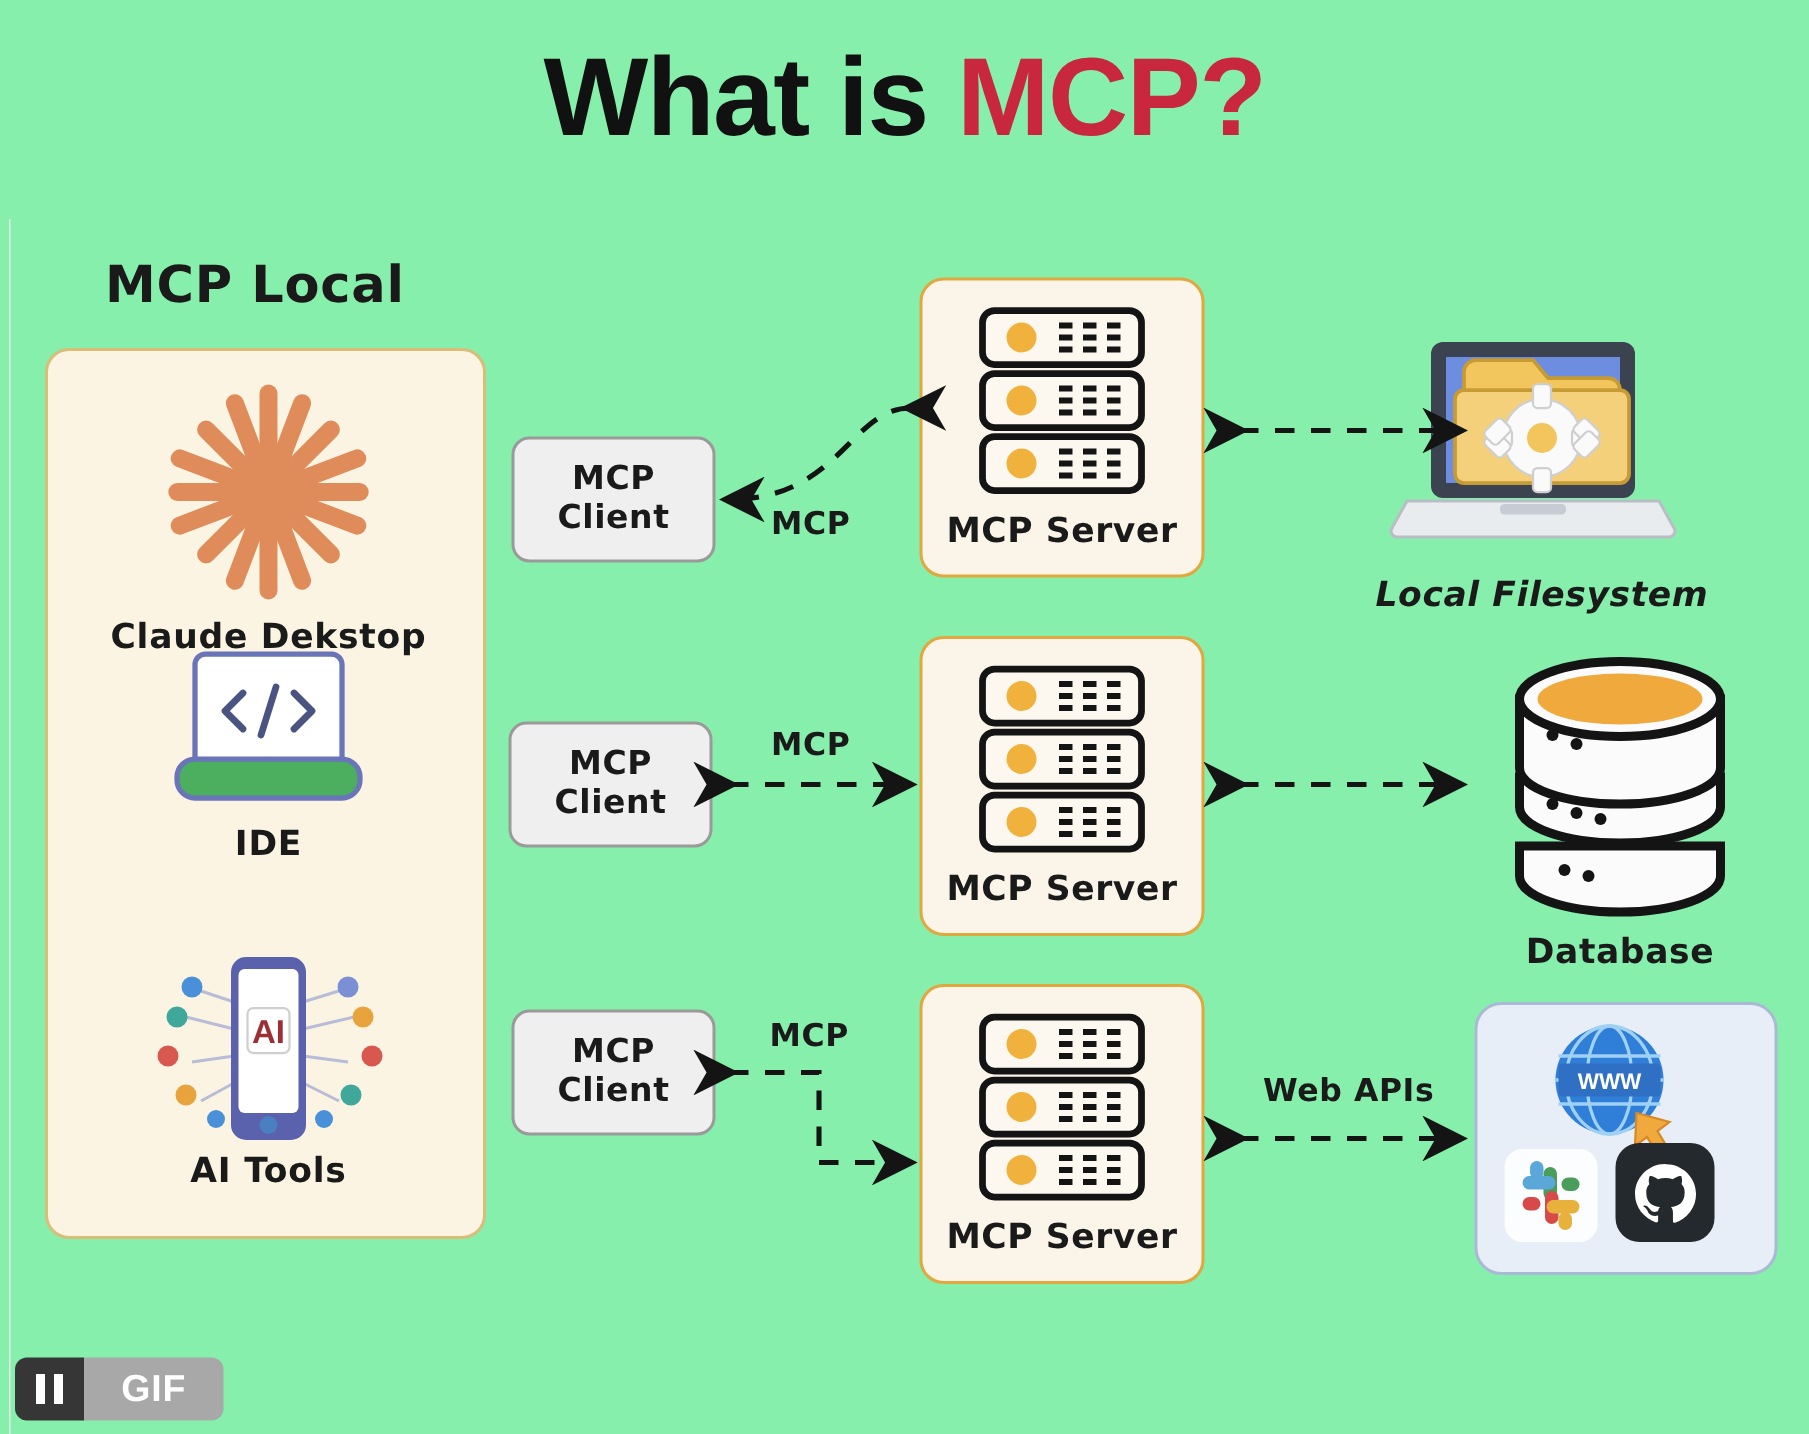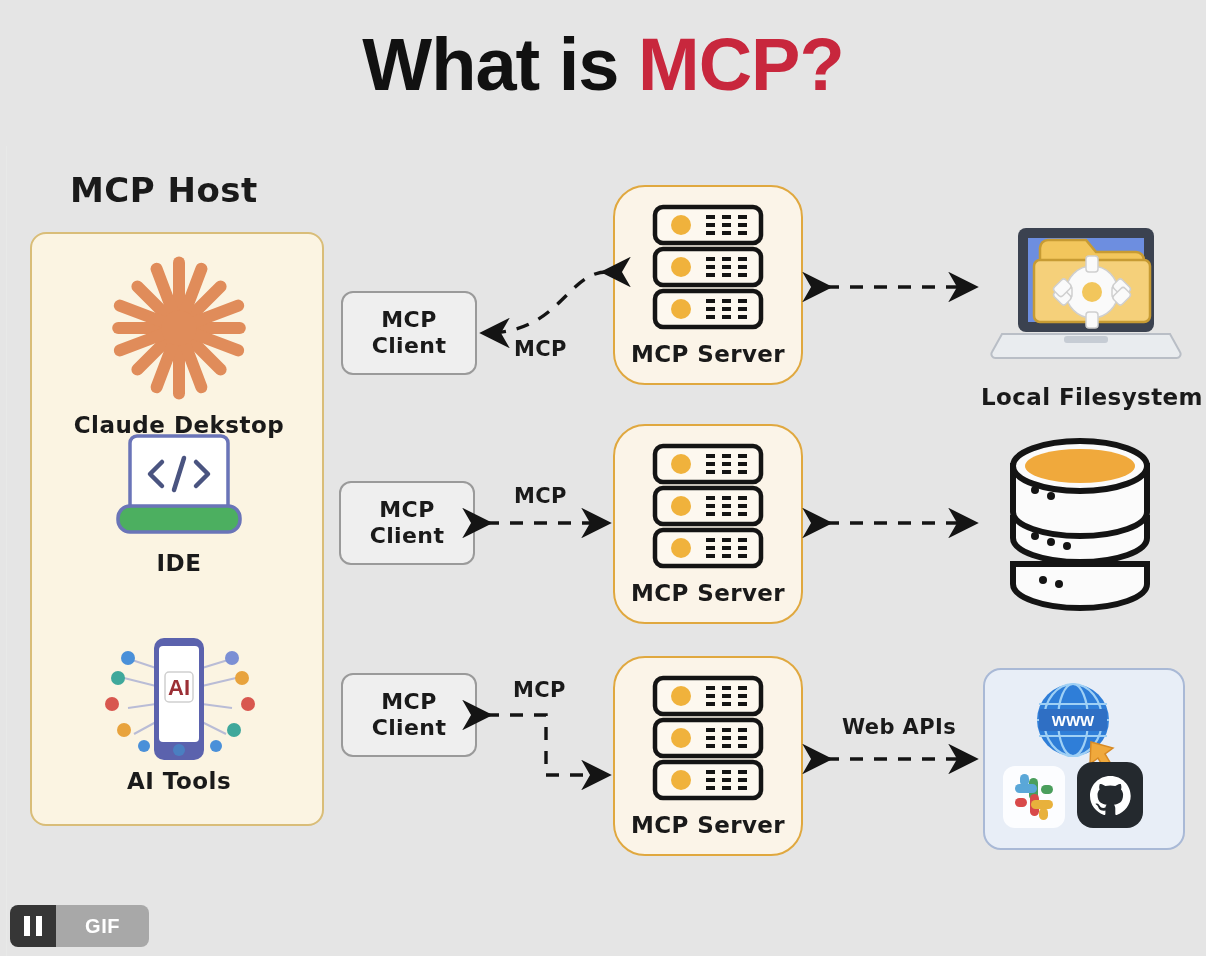--- a/index.html
+++ b/index.html
@@ -13,21 +13,21 @@
     position: relative;
     overflow: hidden;
     font-family: "DejaVu Sans", sans-serif;
   }
 
   #canvas {
     position: absolute;
     left: 0; top: 0;
     width: 1206px;
     height: 956px;
-    background: #e5e5e5;
+    background: #86efac;
     overflow: hidden;
   }
 
   
   .edge-divider {
     position: absolute;
     top: 146px;
     left: 6px;
     width: 1px;
     height: 810px;
@@ -119,21 +119,21 @@
   .client-2 { left: 339px; top: 481px; }
   .client-3 { left: 341px; top: 673px; }
 
   
   .server-card {
     position: absolute;
     width: 190px;
     height: 200px;
     background: #fbf4e8;
     border: 2.5px solid #e0a83f;
-    border-radius: 32px;
+    border-radius: 16px;
     box-sizing: border-box;
     display: flex;
     flex-direction: column;
     align-items: center;
     justify-content: center;
   }
   .server-card .caption {
     font-size: 23px;
     font-weight: 600;
     letter-spacing: 0.4px;
@@ -150,21 +150,21 @@
     text-align: center;
   }
   .resource .caption {
     font-size: 23px;
     font-weight: 600;
     letter-spacing: 0.4px;
     color: #1a1a1a;
     margin-top: 6px;
     white-space: nowrap;
   }
-  .res-files { left: 981px; top: 222px; width: 210px; }
+  .res-files { left: 917px; top: 222px; width: 210px; font-style: italic; }
   .res-db    { left: 980px; top: 432px; width: 200px; }
   .res-net   { left: 980px; top: 668px; width: 208px; }
 
   .internet-panel {
     width: 202px;
     height: 182px;
     margin: 0 auto;
     background: #e8eef7;
     border: 2.5px solid #a9b9d6;
     border-radius: 18px;
@@ -216,38 +216,38 @@
     width: 6px;
     height: 20px;
     background: #ffffff;
   }
   .gif-label {
     width: 93px;
     background: #a8a8a8;
     border-radius: 0 8px 8px 0;
     color: #ffffff;
     font-family: "Liberation Sans", sans-serif;
-    font-size: 20px;
+    font-size: 25px;
     font-weight: bold;
     display: flex;
     align-items: center;
     justify-content: center;
     letter-spacing: 0.5px;
   }
 </style>
 </head>
 <body>
 
 <div id="canvas">
 
   <div class="edge-divider"></div>
 
   <div class="title"><span>What is </span><span class="accent">MCP?</span></div>
 
-  <div class="host-title hand">MCP Host</div>
+  <div class="host-title hand">MCP Local</div>
 
   <div class="host-panel">
 
     <div class="host-item item-claude">
       <div class="icon-wrap">
         <svg width="160" height="160" viewBox="0 0 100 100" aria-hidden="true">
           <g stroke="#e08c5a" stroke-width="7.5" stroke-linecap="round">
             <line x1="50" y1="50" x2="50" y2="9"></line>
             <line x1="50" y1="50" x2="50" y2="91"></line>
             <line x1="50" y1="50" x2="12" y2="50"></line>
@@ -536,20 +536,21 @@
           <circle cx="40" cy="58" r="4"></circle>
             <circle cx="56" cy="64" r="4"></circle>
           <circle cx="40" cy="104" r="4"></circle>
             <circle cx="56" cy="110" r="4"></circle>
             <circle cx="72" cy="114" r="4"></circle>
           <circle cx="48" cy="148" r="4"></circle>
             <circle cx="64" cy="152" r="4"></circle>
         </g>
       </svg>
     </div>
+    <div class="caption hand">Database</div>
   </div>
 
   <div class="resource res-net">
     <div class="internet-panel">
       <svg width="176" height="176" viewBox="0 0 176 176" aria-hidden="true" style="position:absolute;left:0;top:0;">
 
         <g transform="translate(88,50)">
           <circle cx="0" cy="0" r="36" fill="#2f7ed8"></circle>
           <g stroke="#9fd0f5" stroke-width="2.2" fill="none">
             <ellipse cx="0" cy="0" rx="15" ry="36"></ellipse>

